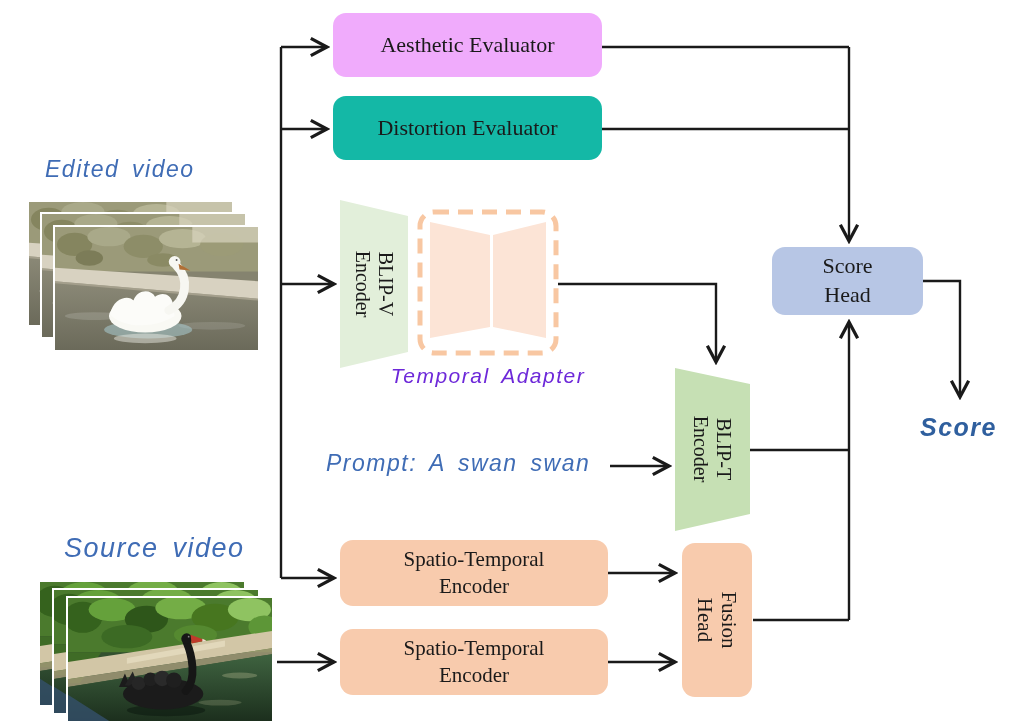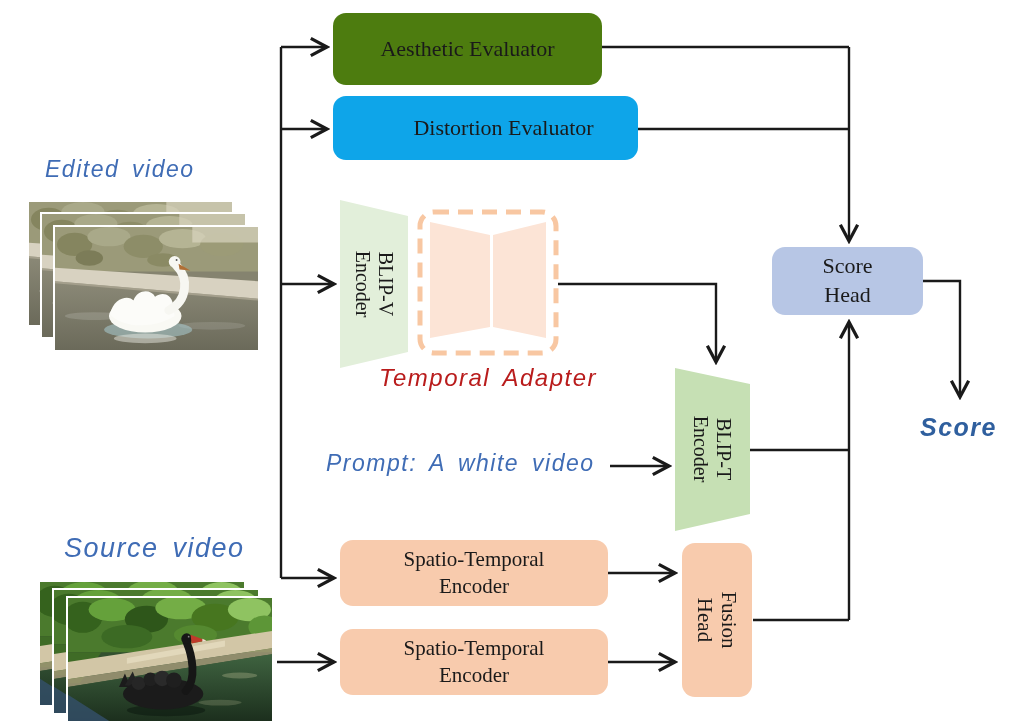--- a/index.html
+++ b/index.html
@@ -126,25 +126,25 @@
     </g>
 
     <polygon points="340,200 408,216 408,352 340,368" fill="#e2efda"></polygon>
     <polygon points="675,368 750,384 750,514 675,531" fill="#c6e0b4"></polygon>
 
     <rect x="420" y="212" width="136" height="141" rx="14" fill="none" stroke-width="5" stroke-dasharray="15 9" stroke="#f8c7a2"></rect>
     <polygon points="430,222 490,235 490,327 430,338" fill="#fce4d6"></polygon>
     <polygon points="493,235 546,222 546,338 493,327" fill="#fce4d6"></polygon>
   </svg>
 
-  <div class="node" style="left: 333px; top: 13px; width: 269px; height: 72px; background-color: #4d7c0f;">
+  <div class="node" style="left: 333px; top: 13px; width: 269px; height: 64px; background-color: #f0abfc;">
     <span>Aesthetic Evaluator</span>
   </div>
 
-  <div class="node" style="left: 333px; top: 96px; width: 269px; height: 64px; background-color: #0ea5e9; padding-left: 36px;">
+  <div class="node" style="left: 333px; top: 96px; width: 269px; height: 64px; background-color: #14b8a6;">
     <span>Distortion Evaluator</span>
   </div>
 
   <div class="node" style="left: 340px; top: 540px; width: 268px; height: 66px; font-size: 21px; line-height: 1.3; background-color: rgb(248, 203, 173);">
     <span>Spatio-Temporal</span>
     <span>Encoder</span>
   </div>
 
   <div class="node" style="left: 340px; top: 629px; width: 268px; height: 66px; font-size: 21px; line-height: 1.3; background-color: rgb(248, 203, 173);">
     <span>Spatio-Temporal</span>
@@ -166,23 +166,23 @@
     <span>BLIP-V</span>
     <span>Encoder</span>
   </div>
   <div class="rot" style="left:712px;top:449px;font-size:20px;">
     <span>BLIP-T</span>
     <span>Encoder</span>
   </div>
 
   <div class="hand" style="left:45px;top:156px;font-size:23px;color:#3f6cb5;">Edited video</div>
   <div class="hand" style="left:64px;top:533px;font-size:27px;color:#3f6cb5;">Source video</div>
-  <div class="hand" style="left:326px;top:450px;font-size:23px;color:#3f6cb5;">Prompt: A white video</div>
+  <div class="hand" style="left:326px;top:450px;font-size:23px;color:#3f6cb5;">Prompt: A swan swan</div>
   <div class="hand" style="left:920px;top:413px;font-size:25px;font-weight:bold;color:#2f5f9e;">Score</div>
-  <div class="hand" style="left:368px;top:364px;width:240px;text-align:center;font-size:24px;color:#b91c1c;">Temporal Adapter</div>
+  <div class="hand" style="left:368px;top:364px;width:240px;text-align:center;font-size:21px;color:#6d28d9;">Temporal Adapter</div>
 
   <div>
     <div class="frame" style="left:27px;top:200px;">
       <svg viewBox="0 0 207 127" preserveAspectRatio="none">
           <use href="#edited-scene"></use>
         </svg>
     </div>
     <div class="frame" style="left:40px;top:212px;">
       <svg viewBox="0 0 207 127" preserveAspectRatio="none">
           <use href="#edited-scene"></use>

